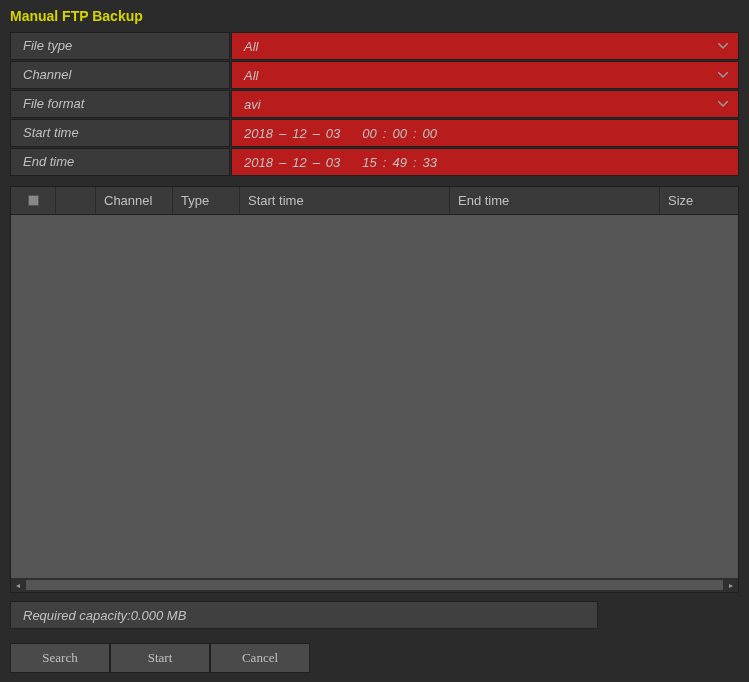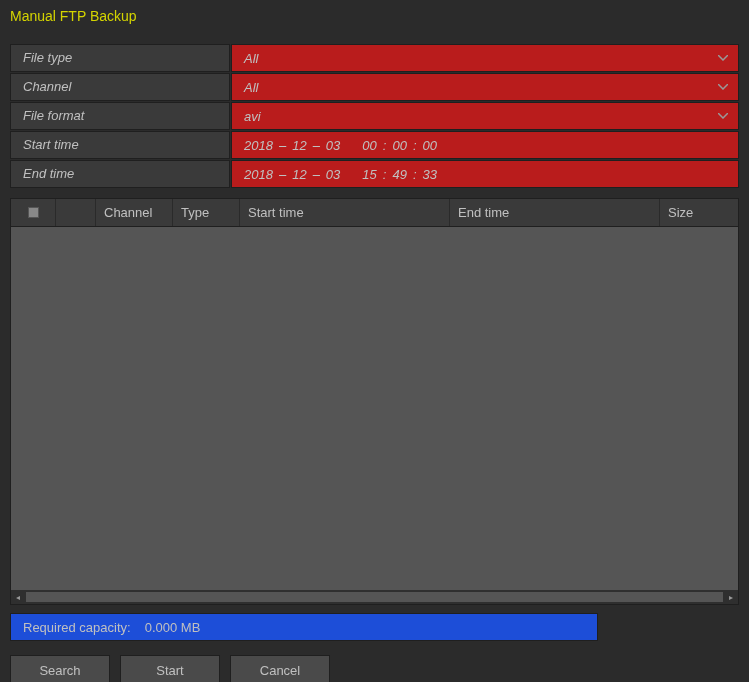--- a/index.html
+++ b/index.html
@@ -8,22 +8,23 @@
       color: #c0c0c0;
       font-family: Arial, sans-serif;
       font-size: 13px;
       width: 749px;
       height: 682px;
       overflow: hidden;
       padding-top: 4px;
     }
     .title {
       color: #d4d400;
-      padding: 4px 10px 20px 10px;
+      padding: 4px 10px 8px 10px;
       font-size: 14px;
+      font-weight: bold;
     }
     .form-area {
       padding: 0 10px;
       font-style: italic;
     }
     .form-row {
       display: flex;
       height: 28px;
       margin-bottom: 1px;
     }
@@ -118,35 +119,36 @@
       font-size: 8px;
     }
     .hscroll-track {
       flex: 1;
       height: 10px;
       background: #555;
       margin: 0 1px;
     }
     .capacity-row {
       margin: 8px 10px 0 10px;
-      background: #1d4ed8;
+      background: #404040;
       border: 1px solid #1f1f1f;
       height: 28px;
       display: flex;
       align-items: center;
       padding: 0 12px;
       width: 588px;
+      font-style: italic;
     }
     .cap-value {
-      margin-left: 14px;
     }
     .buttons {
       display: flex;
-      gap: 10px;
+      gap: 0;
       padding: 14px 10px 0 10px;
+      font-family: Liberation Serif, serif;
     }
     .btn {
       width: 100px;
       height: 30px;
       background: #4a4a4a;
       border: 1px solid #1f1f1f;
       color: #c0c0c0;
       font-size: 13px;
       cursor: pointer;
       display: flex;

